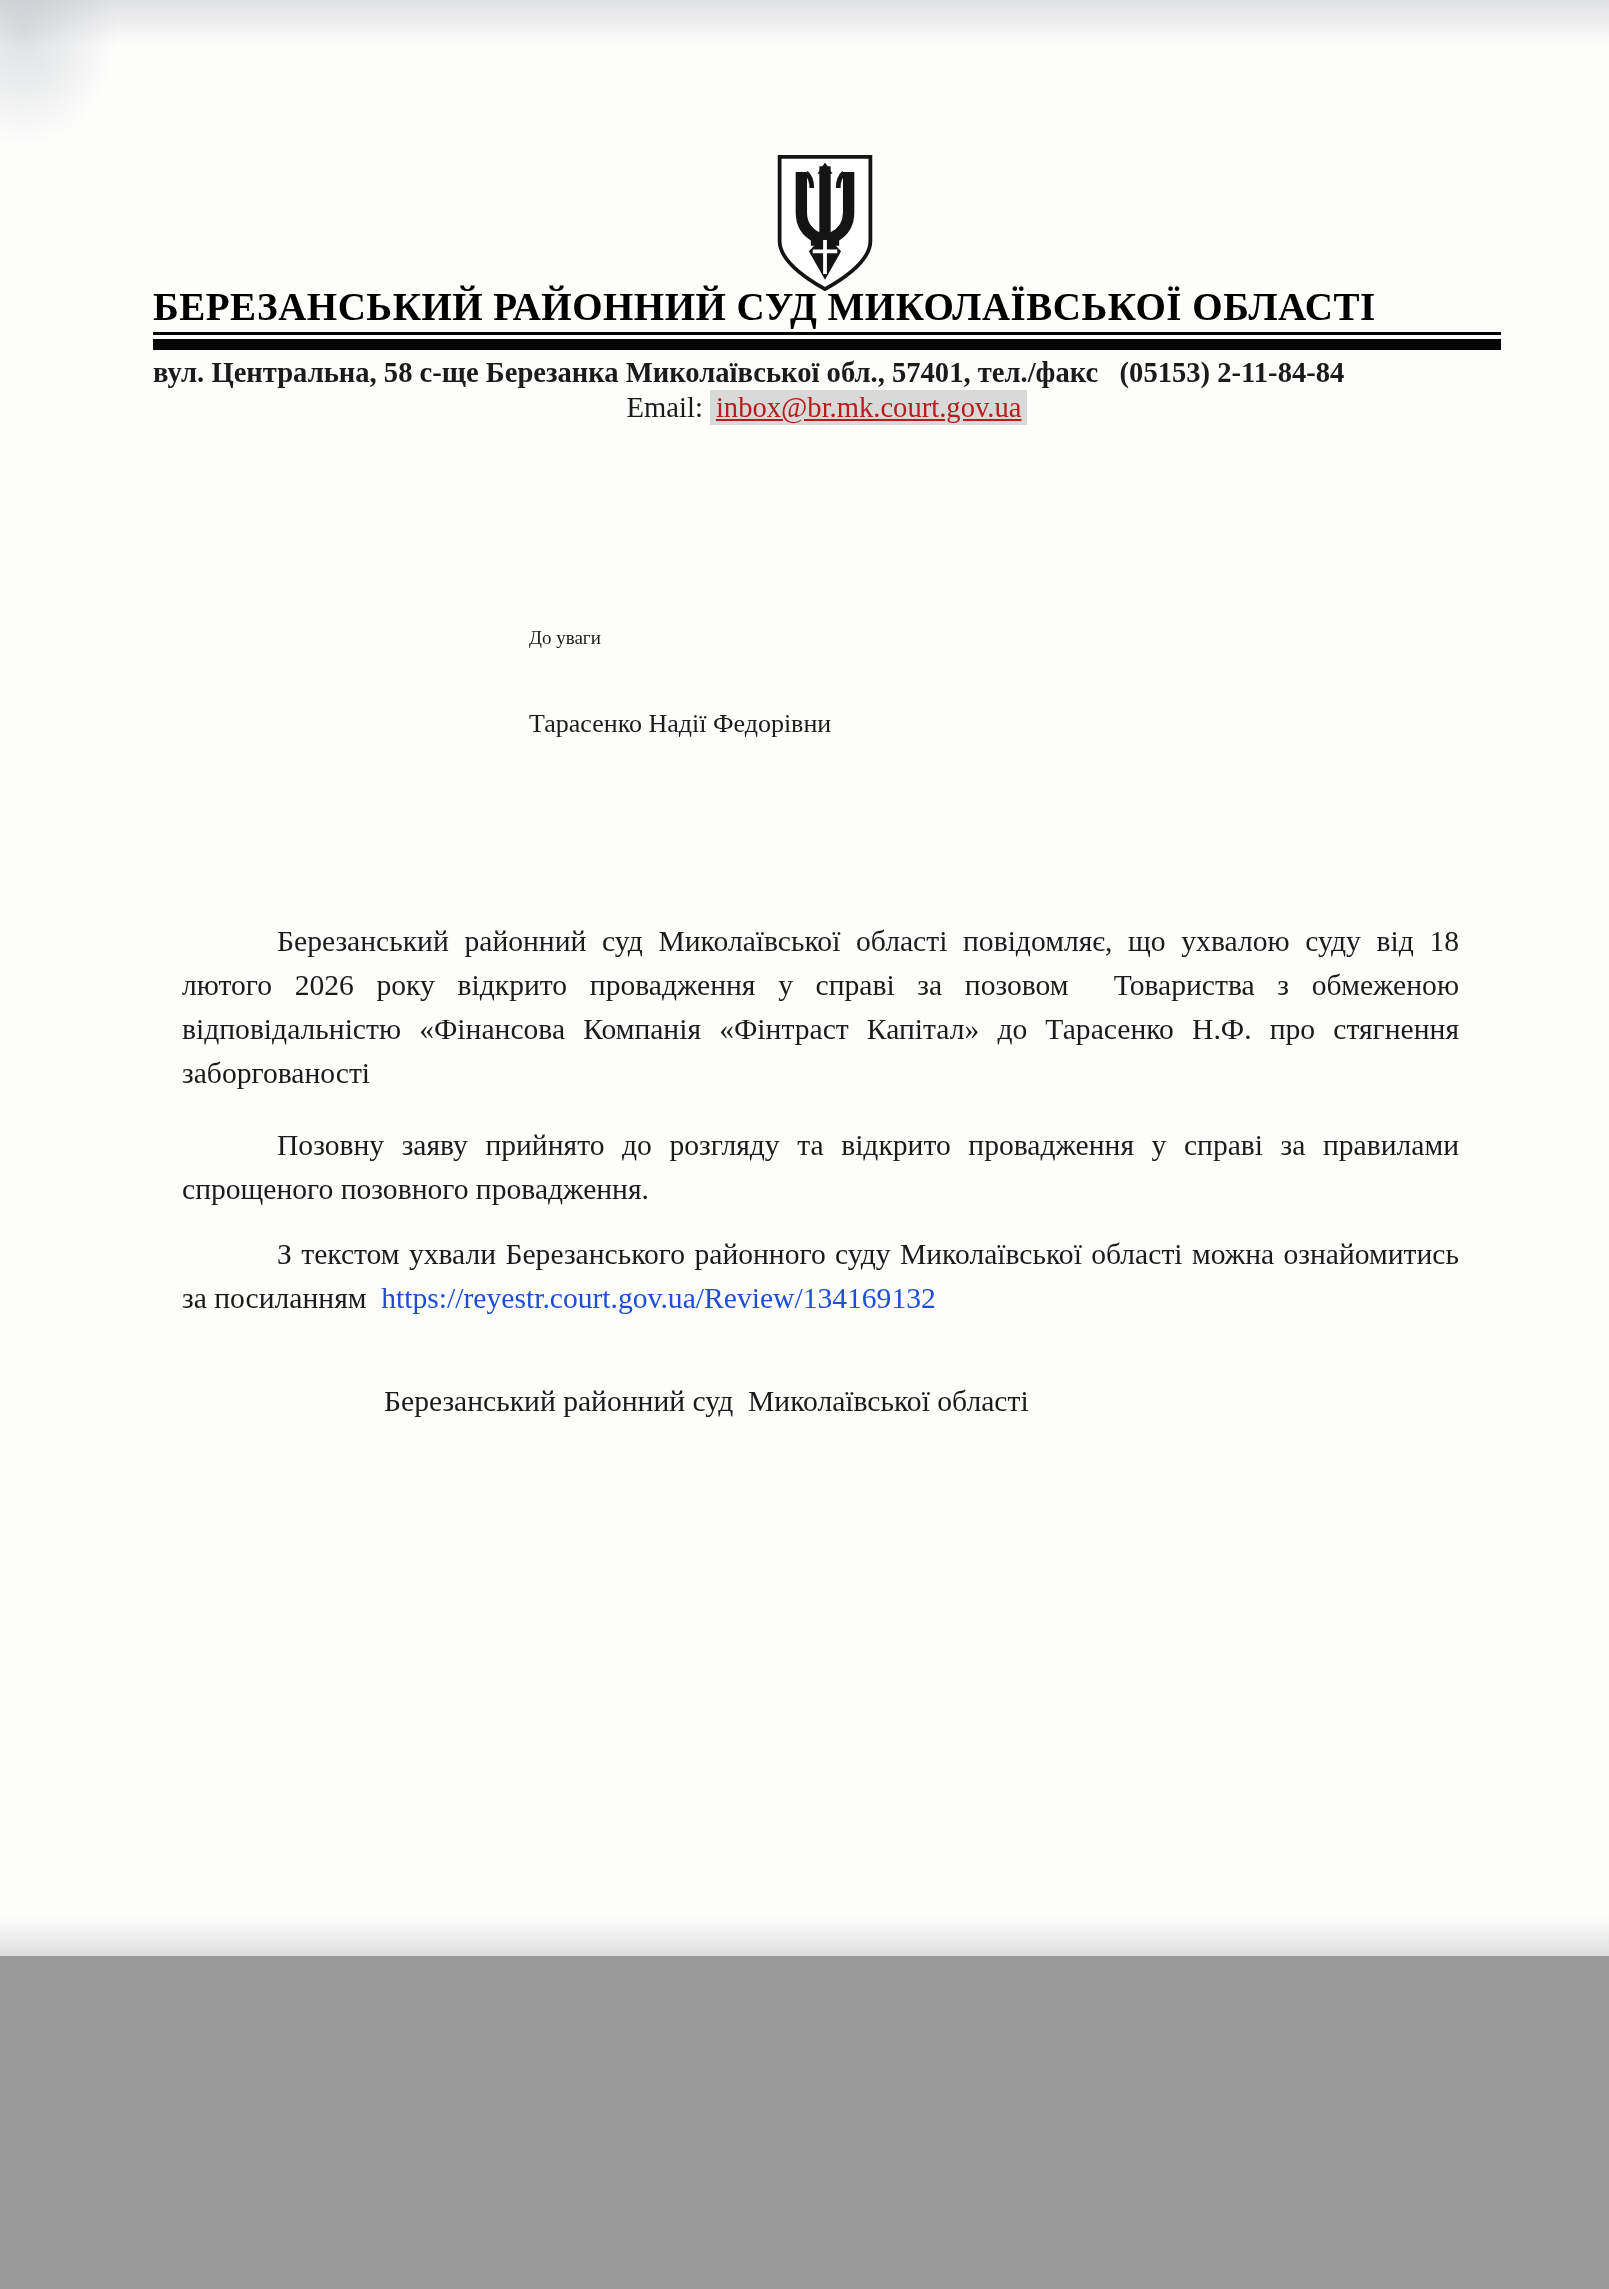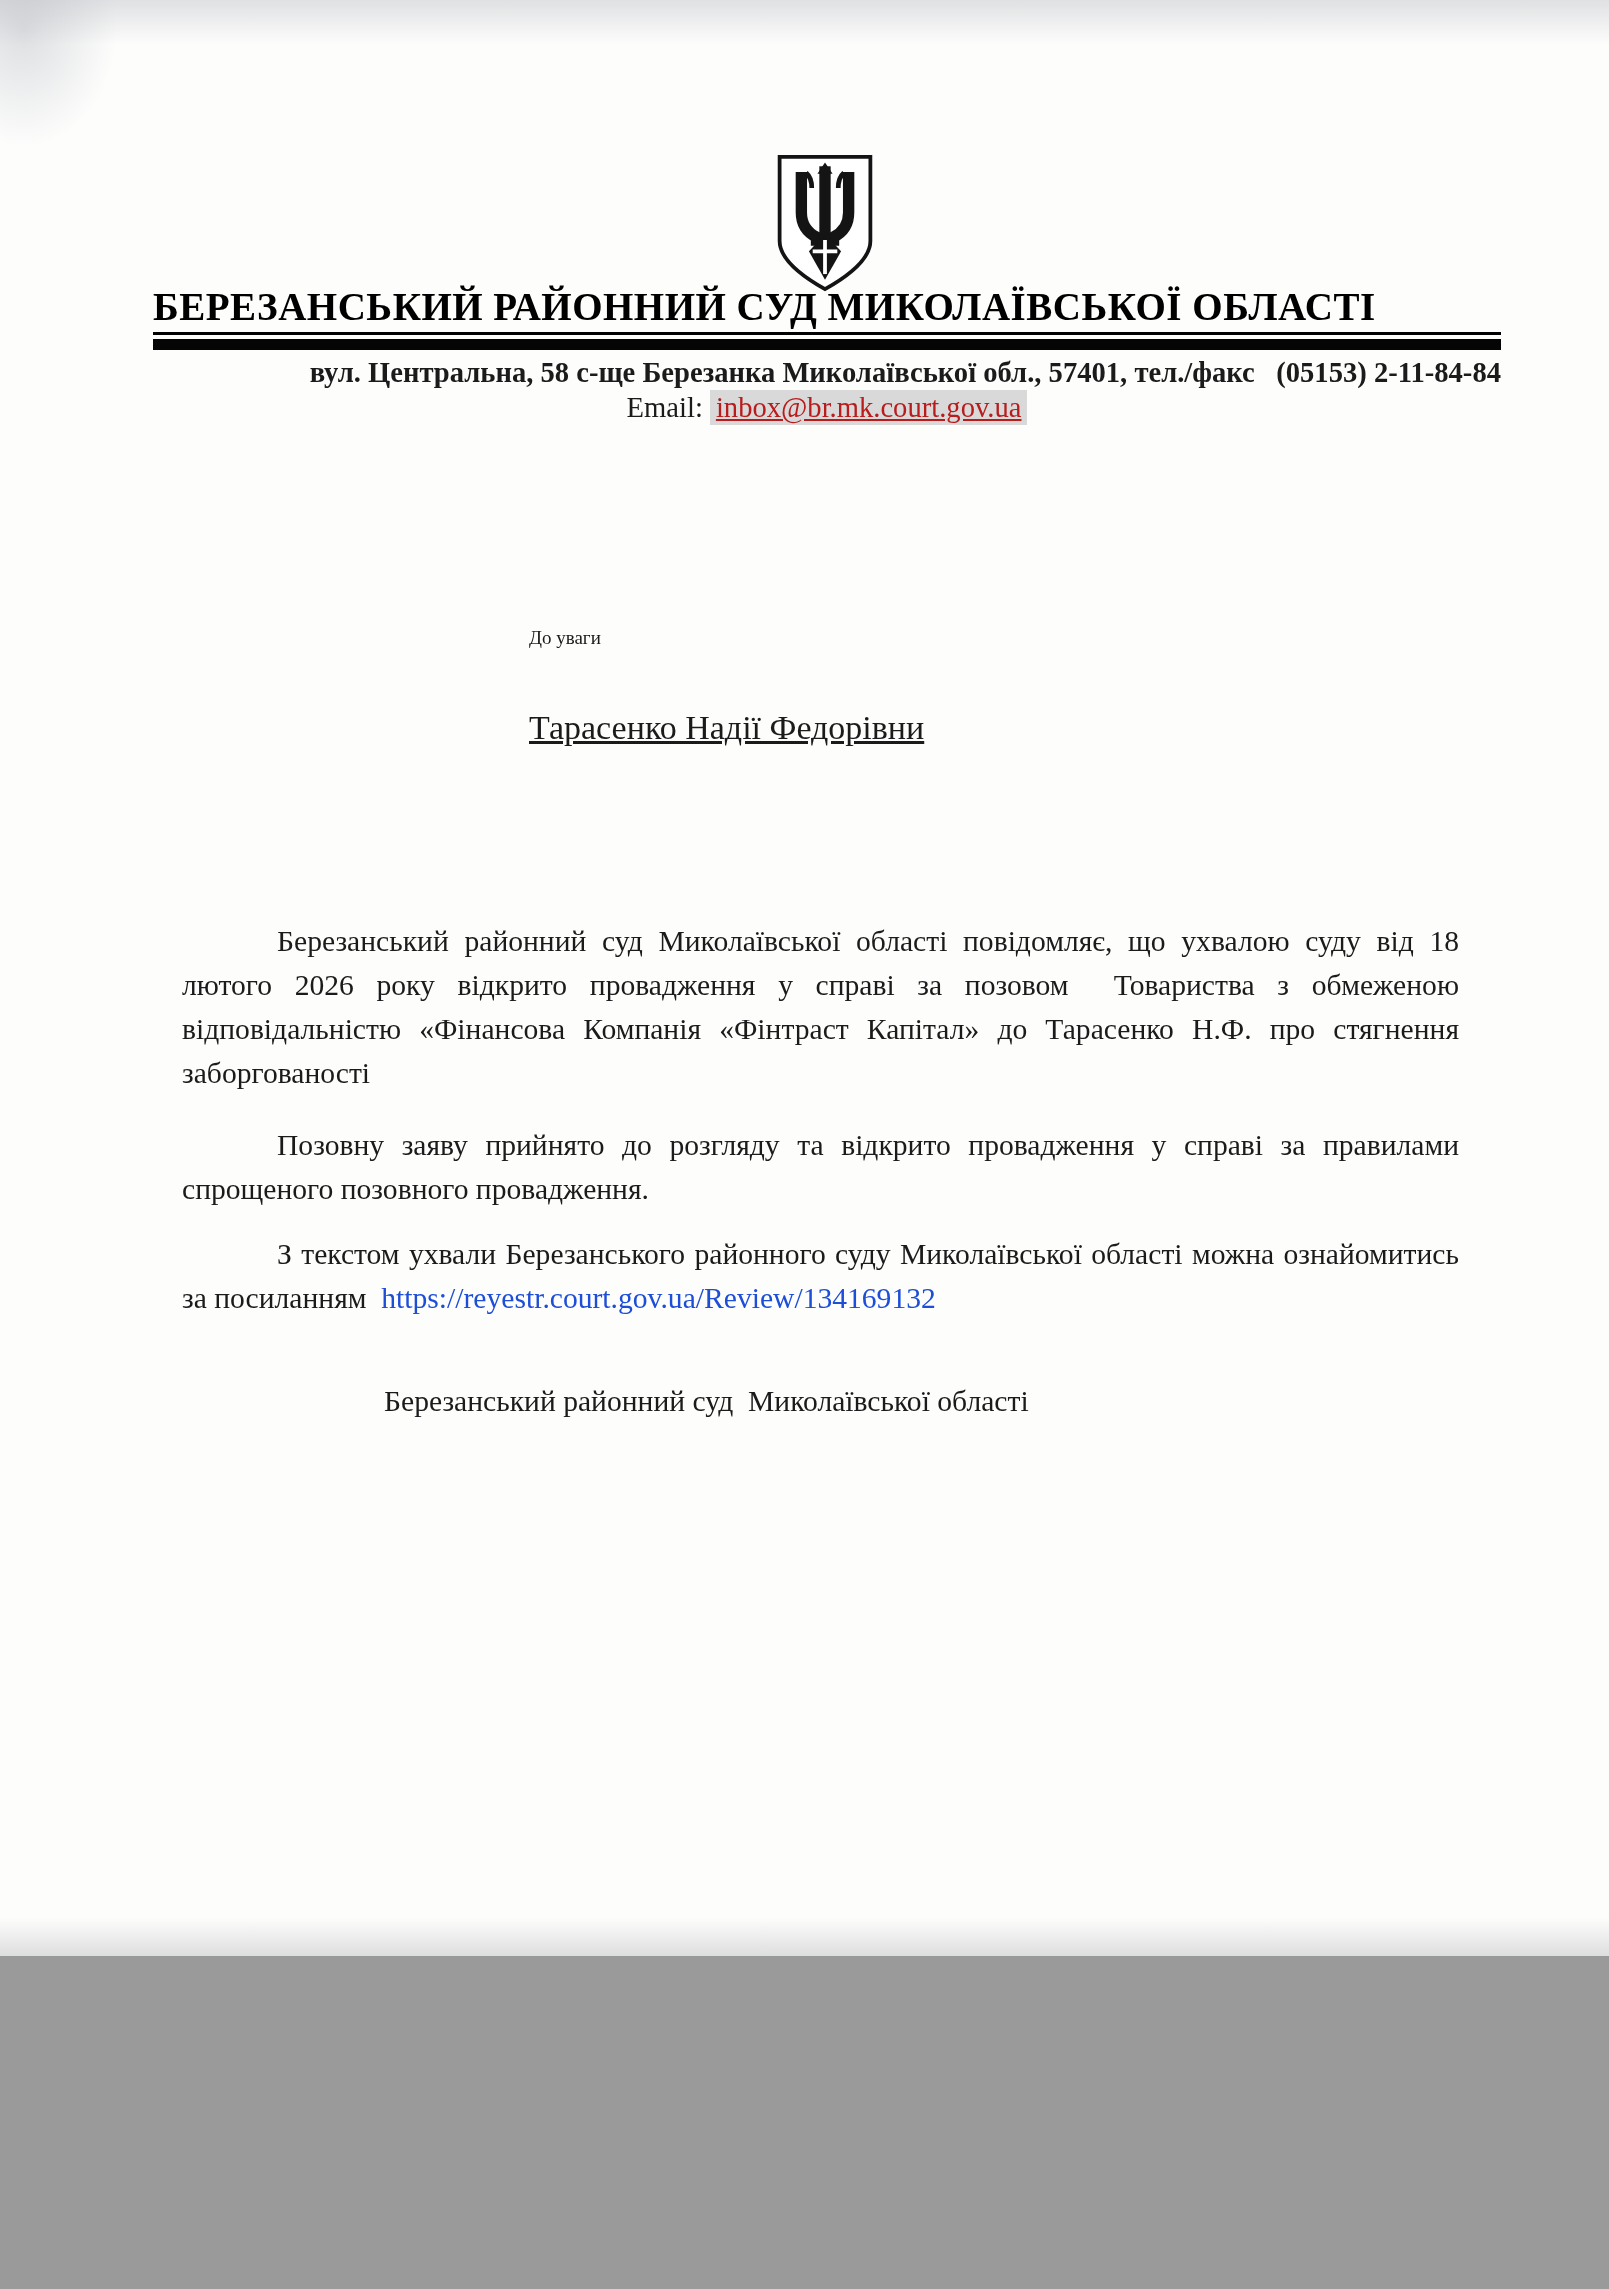--- a/index.html
+++ b/index.html
@@ -38,38 +38,38 @@
   .court-name {
     font-size: 39px; font-weight: bold; color: #000;
     letter-spacing: 0.5px; white-space: nowrap;
     padding-bottom: 3px;
     border-bottom: 3px solid #000;
   }
   .header-bar {
     margin-top: 3.9px; height: 10.8px; background: #050505;
   }
   .address-line {
-    margin-top: 6.9px; text-align: right;
+    margin-top: 6.9px; text-align: left;
     font-size: 28.6px; font-weight: bold; white-space: pre-wrap;
   }
   .email-line {
     margin-top: 3.9px; text-align: center; font-size: 28.6px;
   }
   .email-link {
     background: #d9d9d9;
     text-decoration: underline;
     color: #b91c1c;
     padding: 2px 5.9px;
   }
   .case-block {
     position: absolute; left: 182px; top: 485px;
     font-size: 29.6px; line-height: 41px; white-space: pre-wrap;
   }
   .attention { position: absolute; left: 529px; top: 627px; font-size: 19px; }
-  .recipient-name { position: absolute; left: 529px; top: 709px; font-size: 34px; text-decoration: underline; }
+  .recipient-name { position: absolute; left: 529px; top: 709px; font-size: 26px; }
   .para {
     position: absolute; left: 182px; width: 1277px;
     font-size: 29.6px; line-height: 44px;
     text-align: justify; text-indent: 95px; white-space: pre-wrap;
   }
   .para-1 { top: 889px; }
   .para-2 { top: 1112px; margin-top: 11px; }
   .para-3 { top: 1202px; }
   .registry-link { color: #1d4ed8; text-decoration: none; }
   .signature { position: absolute; left: 384px; top: 1385px; font-size: 29.6px; white-space: pre-wrap; }

